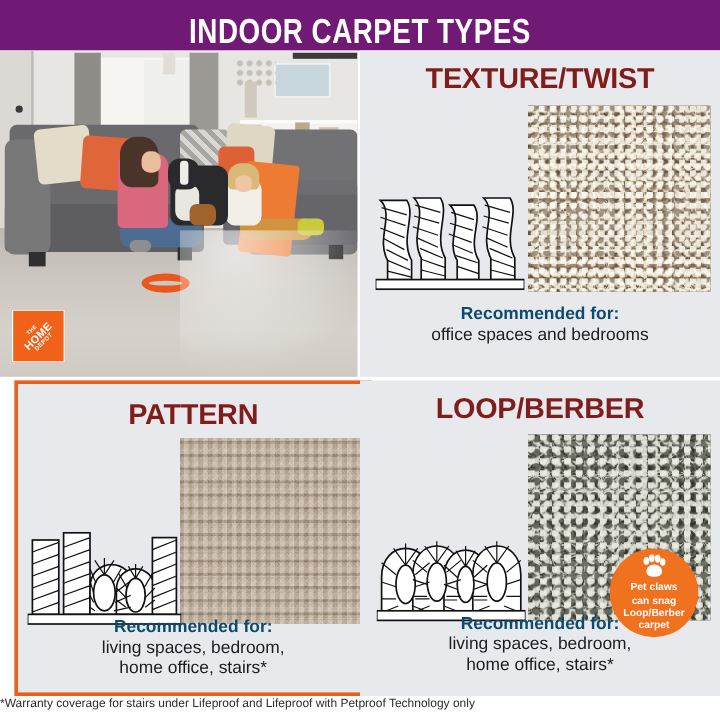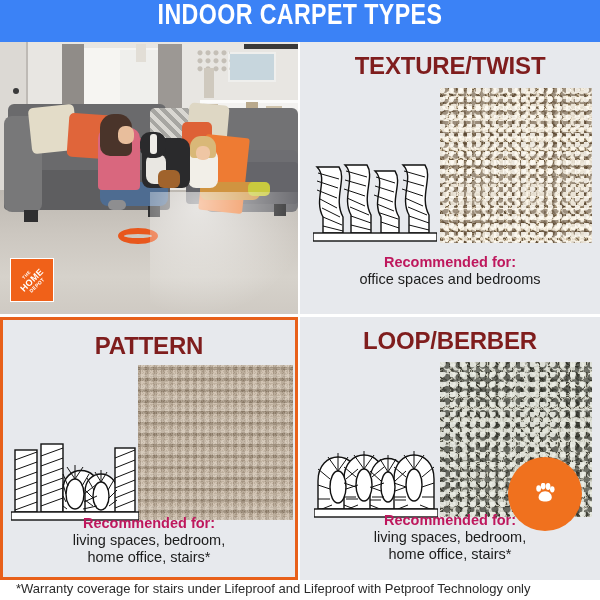--- a/index.html
+++ b/index.html
@@ -8,22 +8,22 @@
     width:600px;height:600px;
     background:#ffffff;
     font-family:"Liberation Sans", sans-serif;
     overflow:hidden;
     position:relative;
   }
 
   
   .banner{
     position:absolute;left:0;top:0;width:600px;height:42px;
-    background:#3b82f6;
-    display:flex;align-items:flex-start;justify-content:center;
+    background:#701a75;
+    display:flex;align-items:flex-end;justify-content:center;
   }
   .banner-title{
     color:#ffffff;
     font-size:29px;
     font-weight:bold;
     letter-spacing:.5px;
     transform:scaleX(.80);
     transform-origin:center;
     white-space:nowrap;
     line-height:1;
@@ -31,41 +31,41 @@
 
   
   .grid{
     position:absolute;left:0;top:42px;width:600px;height:538px;
   }
   .panel{position:absolute;overflow:hidden;}
   .panel-bg{background:#E7E9ED;}
 
   #panel-photo   {left:0;   top:0;   width:298px;height:272px;}
   #panel-texture {left:300px;top:0;   width:300px;height:272px;}
-  #panel-pattern {left:0;   top:275px;width:298px;height:263px;}
+  #panel-pattern {left:12px;   top:275px;width:298px;height:263px;}
   #panel-loop    {left:300px;top:275px;width:300px;height:263px;}
 
   #panel-pattern{border:3px solid #E8601A;box-sizing:border-box;}
 
   .panel-title{
     position:absolute;left:0;width:100%;top:12px;
     text-align:center;
     color:#7f1d1d;
     font-size:24px;font-weight:bold;
     letter-spacing:-0.2px;
     line-height:1;
   }
   #panel-pattern .panel-title{top:14px;}
 
   
   .rec{
     position:absolute;left:0;width:100%;
     text-align:center;line-height:1.16;
   }
-  .rec-head{color:#be185d;font-size:14.5px;font-weight:bold;display:block;}
+  .rec-head{color:#0c4a6e;font-size:14.5px;font-weight:bold;display:block;}
   .rec-body{color:#1c1c1c;font-size:14.5px;display:block;white-space:pre-line;}
 
   #panel-texture .rec{top:212px;}
   #panel-pattern .rec{top:195px;}
   #panel-loop    .rec{top:195px;}
 
   
   .swatch{position:absolute;}
 
   #swatch-texture{left:140px;top:46px;width:152px;height:155px;
@@ -195,22 +195,22 @@
   }
   #pet-badge .paw{width:22px;height:20px;margin-bottom:2px;display:block;}
   #pet-badge .pet-text{
     color:#ffffff;font-size:8.6px;font-weight:bold;line-height:1.22;
     white-space:pre-line;
   }
 
   
   .footnote{
     position:absolute;left:0;top:582px;width:600px;
-    text-align:left;padding-left:16px;box-sizing:border-box;
-    color:#2b2b2b;font-size:13px;line-height:1;
+    text-align:left;box-sizing:border-box;
+    color:#2b2b2b;font-size:10px;line-height:1;
   }
 </style>
 </head>
 <body>
 
 <div class="banner">
   <div class="banner-title">INDOOR CARPET TYPES</div>
 </div>
 
 <div class="grid">
@@ -462,20 +462,24 @@
     </svg>
 
     <div id="pet-badge">
       <svg class="paw" viewBox="0 0 24 22">
         <ellipse cx="5" cy="6" rx="2.6" ry="3.6" fill="#ffffff"></ellipse>
         <ellipse cx="10" cy="3.4" rx="2.6" ry="3.8" fill="#ffffff"></ellipse>
         <ellipse cx="15.4" cy="3.8" rx="2.6" ry="3.8" fill="#ffffff"></ellipse>
         <ellipse cx="20" cy="7" rx="2.5" ry="3.4" fill="#ffffff"></ellipse>
         <path d="M12.2 9.2 C16.6 9.2 19.4 12.6 19.4 15.6 C19.4 18.8 16.4 20.4 12.2 20.4 C8 20.4 5 18.8 5 15.6 C5 12.6 7.8 9.2 12.2 9.2 Z" fill="#ffffff"></path>
       </svg>
+      <span class="pet-text">Pet claws
+can snag
+Loop/Berber
+carpet</span>
     </div>
 
     <div class="rec">
       <span class="rec-head">Recommended for:</span>
       <span class="rec-body">living spaces, bedroom,
 home office, stairs*</span>
     </div>
   </div>
 
 </div>

